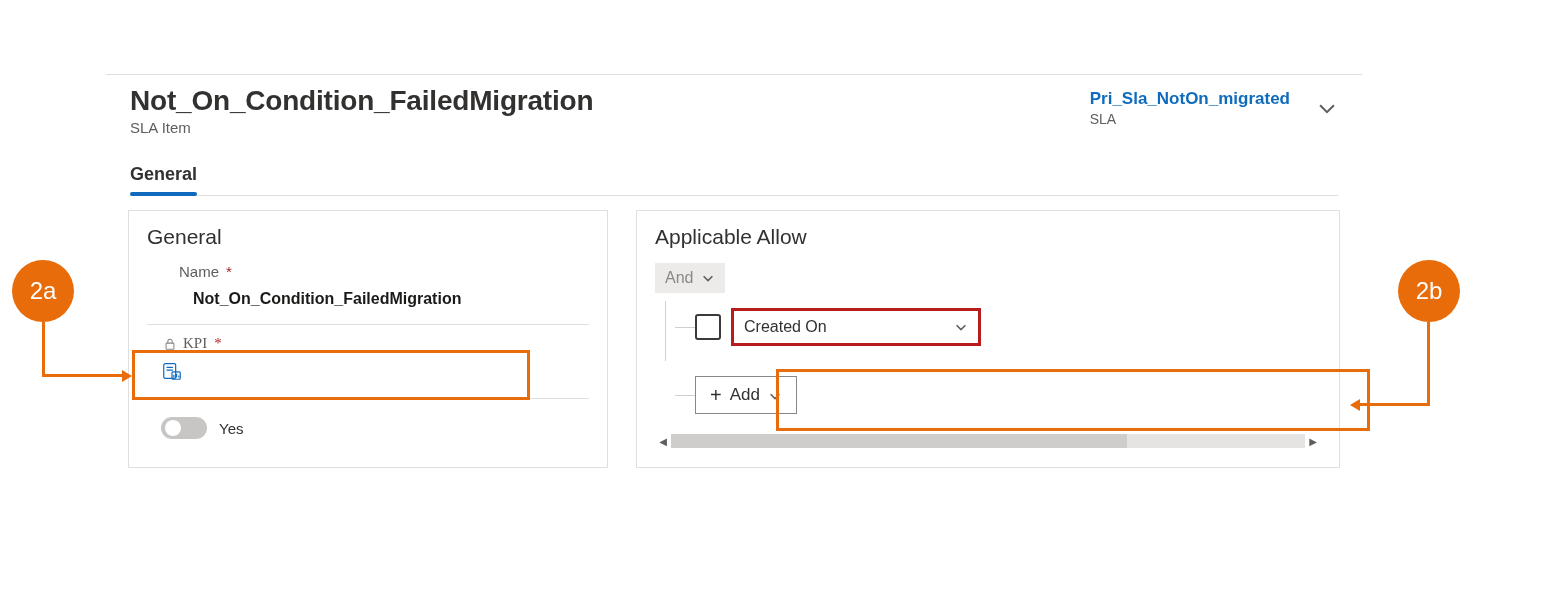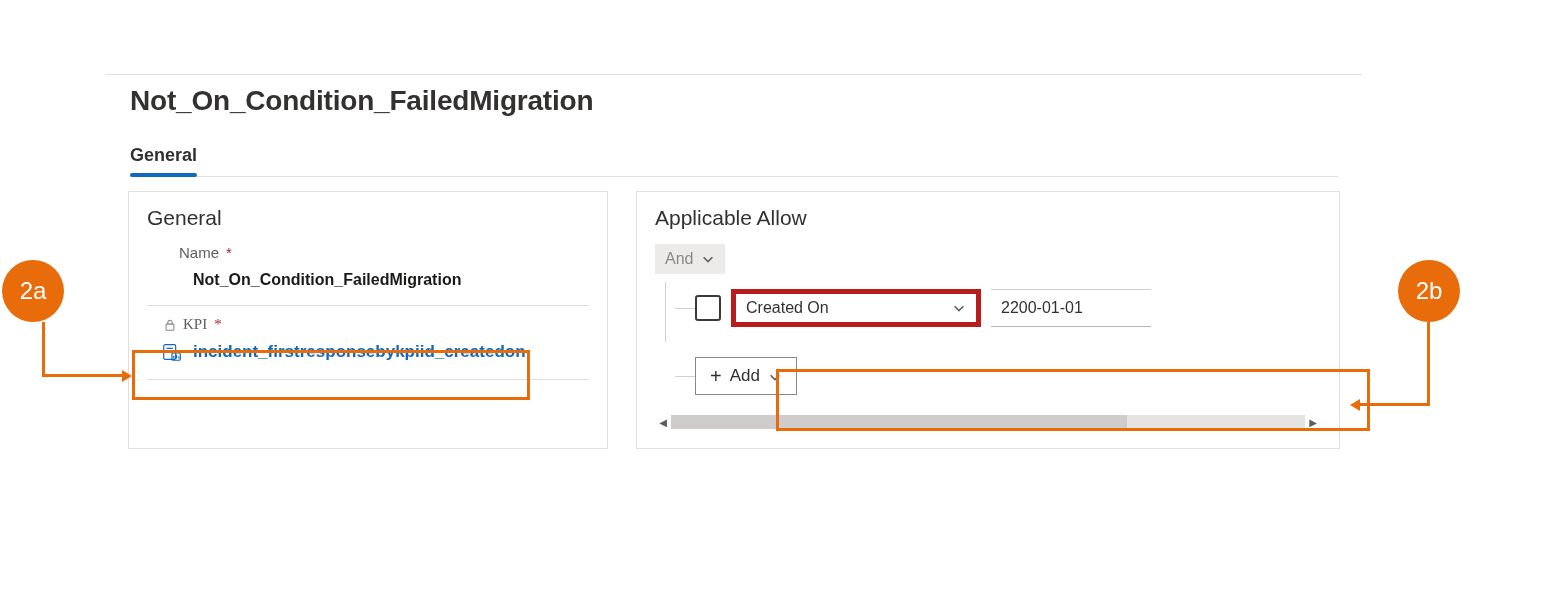--- a/index.html
+++ b/index.html
@@ -89,21 +89,21 @@
   }
   .tree { position:relative; padding-left: 10px; }
   .tree-line-v { position:absolute; left: 10px; top: -4px; bottom: 56px; width:1px; background: var(--border); }
   .cond-row {
     display:flex; align-items:center; gap: 10px; margin-left: 30px; position:relative; height:44px;
   }
   .cond-row::before { content:""; position:absolute; left:-20px; top:50%; width:20px; height:1px; background: var(--border); }
   .cond-check {
     width:26px; height:26px; border:2px solid var(--ck-border); border-radius:3px; background:#fff; cursor:pointer;
   }
-  .dd { display:flex; align-items:center; border:5px solid #b91c1c; height:38px; padding:0 10px; font-size:16px; color:#323130; background:#fff; cursor:pointer; }
+  .dd { display:flex; align-items:center; border:3px solid #b91c1c; height:38px; padding:0 10px; font-size:16px; color:#323130; background:#fff; cursor:pointer; }
   .dd .dd-chev { margin-left:auto; color:#605e5c; }
   .dd.field { width:250px; }
   .dd.op { width:120px; }
   .val-input { height:38px; border:1px solid #b9b7b5; border-top:1px solid #cfcdcb; border-left:none; border-right:none; padding:0 10px; font-size:16px; width:160px; color:#323130; }
 
   .add-row { display:flex; align-items:center; margin-left:30px; margin-top: 24px; position:relative; height:44px;}
   .add-row::before { content:""; position:absolute; left:-20px; top:50%; width:20px; height:1px; background: var(--border); }
   .add-btn { display:flex; align-items:center; gap:8px; border:1px solid #8a8886; height:38px; padding:0 14px; font-size:17px; color:#323130; background:#fff; cursor:pointer; }
   .plus { font-size:20px; font-weight:300; line-height:1; }
 
@@ -111,21 +111,21 @@
   .scrollbar-mock .arrow { width:16px; height:16px; color:#605e5c; display:flex; align-items:center; justify-content:center; font-size:10px; }
   .scrollbar-mock .track { flex:1; height:14px; background:#e6e4e2; position:relative; }
   .scrollbar-mock .thumb { position:absolute; left:0; top:0; height:100%; width:72%; background:#cfcdcb; }
 
   
   .callout {
     position:absolute; width:62px; height:62px; border-radius:50%;
     background: var(--accent); color:#fff; display:flex; align-items:center; justify-content:center;
     font-size:24px; font-weight:400; z-index:10;
   }
-  .callout-2a { top: 260px; left: 2px; }
+  .callout-2a { top: 260px; left: 12px; }
   .callout-2b { top: 260px; right: 100px; }
   .call-line { position:absolute; background: var(--accent); z-index:9; }
   .call-arrow {
     position:absolute; width:0; height:0; z-index:9;
     border-top:6px solid transparent; border-bottom:6px solid transparent;
   }
 
   .highlight-box {
     position:absolute; border:3px solid var(--accent); z-index:8; pointer-events:none;
   }
@@ -154,20 +154,32 @@
 <div class="call-arrow" style="right:200px; top:398.5px; border-right:10px solid var(--accent);"></div>
 
 <div class="highlight-box" style="top:350px; left:132px; width:398px; height:50px;"></div>
 <div class="highlight-box" style="top:369px; left:776px; width:594px; height:62px;"></div>
 
 <div class="page">
 
   <div class="header">
     <div class="title-block">
       <div class="title">Not_On_Condition_FailedMigration</div>
+      <div class="subtitle">SLA Item</div>
+    </div>
+    <div class="right-block">
+      <div>
+        <div class="sla-name">Pri_Sla_NotOn_migrated</div>
+        <div class="sla-label">SLA</div>
+      </div>
+      <span class="chev">
+        <svg viewBox="0 0 16 16" fill="none" stroke="currentColor" stroke-width="1.5">
+            <polyline points="3,6 8,11 13,6"></polyline>
+          </svg>
+      </span>
     </div>
   </div>
 
   <div class="tabs">
     <div class="tab active">
       <span>General</span>
     </div>
   </div>
 
   <div class="cols">
@@ -196,24 +208,27 @@
       </div>
       <div class="kpi-row">
         <span class="kpi-icon">
           <svg viewBox="0 0 24 24" fill="none" stroke="currentColor" stroke-width="1.3">
             <rect x="3" y="4" width="13" height="16" rx="1.5"></rect>
             <rect x="12" y="13" width="9" height="8" rx="1"></rect>
             <path d="M14 19v-3 M17 19v-4 M19.5 19v-2"></path>
             <path d="M6 8h7 M6 11h7"></path>
           </svg>
         </span>
-        <span class="kpi-link">incident_firstresponsebykpiid_createdon</span>
       </div>
       <div class="divider"></div>
 
+      <div class="toggle-row">
+        <div class="toggle"></div>
+        <span class="toggle-label">Yes</span>
+      </div>
     </div>
 
     <div class="card">
       <div class="card-title">Applicable Allow</div>
 
       <div class="group-operator">
         <span>And</span>
         <span class="chev" style="width:14px;height:14px;">
           <svg viewBox="0 0 16 16" fill="none" stroke="currentColor" stroke-width="1.8">
               <polyline points="3,6 8,11 13,6"></polyline>
@@ -230,21 +245,20 @@
           <div class="dd field">
             <span>Created On</span>
             <span class="dd-chev chev" style="width:14px;height:14px;">
               <svg viewBox="0 0 16 16" fill="none" stroke="currentColor" stroke-width="1.8">
                   <polyline points="3,6 8,11 13,6"></polyline>
                 </svg>
             </span>
           </div>
 
 
-          <input class="val-input" value="2200-01-01" style="">
         </div>
 
         <div class="add-row">
           <div class="add-btn">
             <span class="plus">+</span>
             <span>Add</span>
             <span class="chev" style="width:14px;height:14px;">
               <svg viewBox="0 0 16 16" fill="none" stroke="currentColor" stroke-width="1.8">
                   <polyline points="3,6 8,11 13,6"></polyline>
                 </svg>

